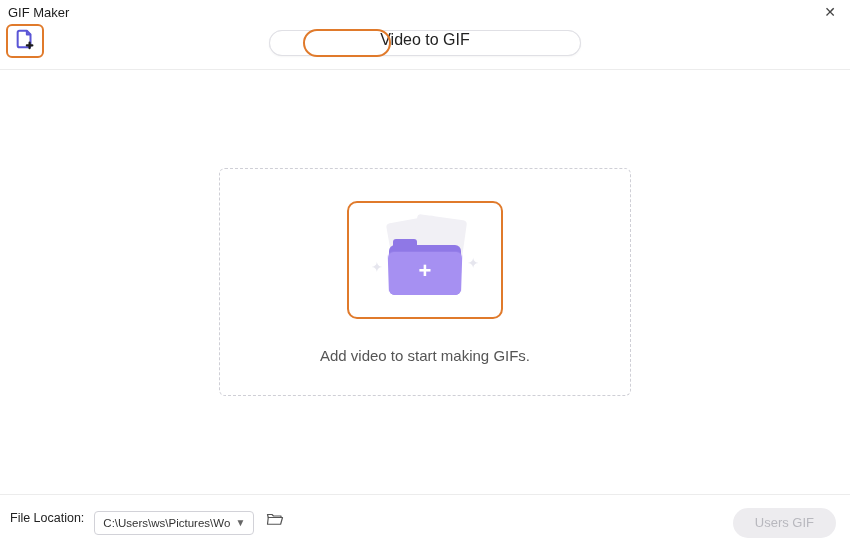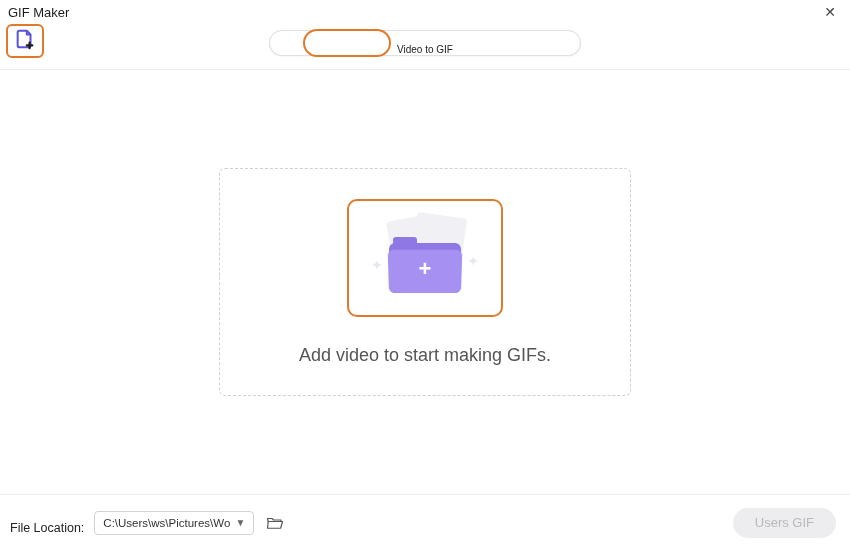--- a/index.html
+++ b/index.html
@@ -20,22 +20,22 @@
     background: #fff;
   }
   .add-btn svg { width: 22px; height: 22px; }
 
   .pill-group {
     position: absolute; left: 50%; top: 8px; transform: translateX(-50%);
     width: 312px; height: 26px; border-radius: 13px; background: #e9e9ee;
     display: flex; overflow: visible;
   }
   .pill {
-    flex: 1; display: flex; align-items: flex-end; justify-content: center;
-    font-size: 10px; color: #444; cursor: pointer; border-radius: 13px;
+    flex: 1; display: flex; align-items: flex-start; justify-content: center;
+    font-size: 16px; color: #444; cursor: pointer; border-radius: 13px;
   }
   .pill.active {
     background: #fff; color: #222; border: 1px solid #e0e0e5;
     box-shadow: 0 1px 2px rgba(0,0,0,.04);
   }
   .pill-ring {
     position: absolute; left: 34px; top: -1px; width: 88px; height: 28px;
     border: 2px solid #e07a2b; border-radius: 15px; pointer-events: none;
   }
 
@@ -73,29 +73,29 @@
   .folder-front {
     position: absolute; left: 0; right: 0; bottom: 0; height: 42px;
     background: #a690f2; border-radius: 6px;
     transform: perspective(120px) rotateX(-6deg); transform-origin: bottom;
   }
   .folder-plus {
     position: absolute; left: 50%; top: 52%; transform: translate(-50%,-50%);
     color: #fff; font-size: 22px; font-weight: 600; line-height: 1;
   }
 
-  .drop-text { font-size: 18px; color: #555; }
+  .drop-text { font-size: 15px; color: #555; }
 
   
   .bottombar {
     height: 56px; border-top: 1px solid #ececec;
     display: flex; align-items: center; justify-content: space-between;
     padding: 0 14px 0 10px;
   }
-  .path-group { display: flex; align-items: flex-end; gap: 10px; }
+  .path-group { display: flex; align-items: flex-start; gap: 10px; }
   .path-label { font-size: 12.5px; color: #222; }
   .path-select {
     height: 24px; width: 160px; border: 1px solid #d2d2d8; border-radius: 4px;
     display: flex; align-items: center; justify-content: space-between;
     padding: 0 8px; font-size: 11.5px; color: #333; cursor: pointer; background: #fff;
   }
   .path-select .val { white-space: nowrap; overflow: hidden; text-overflow: clip; max-width: 128px; }
   .path-select .chev { font-size: 10px; color: #666; }
   .browse-btn { width: 22px; height: 20px; display: flex; align-items: center; justify-content: center; cursor: pointer; color: #555; }
   .browse-btn svg { width: 18px; height: 16px; }

